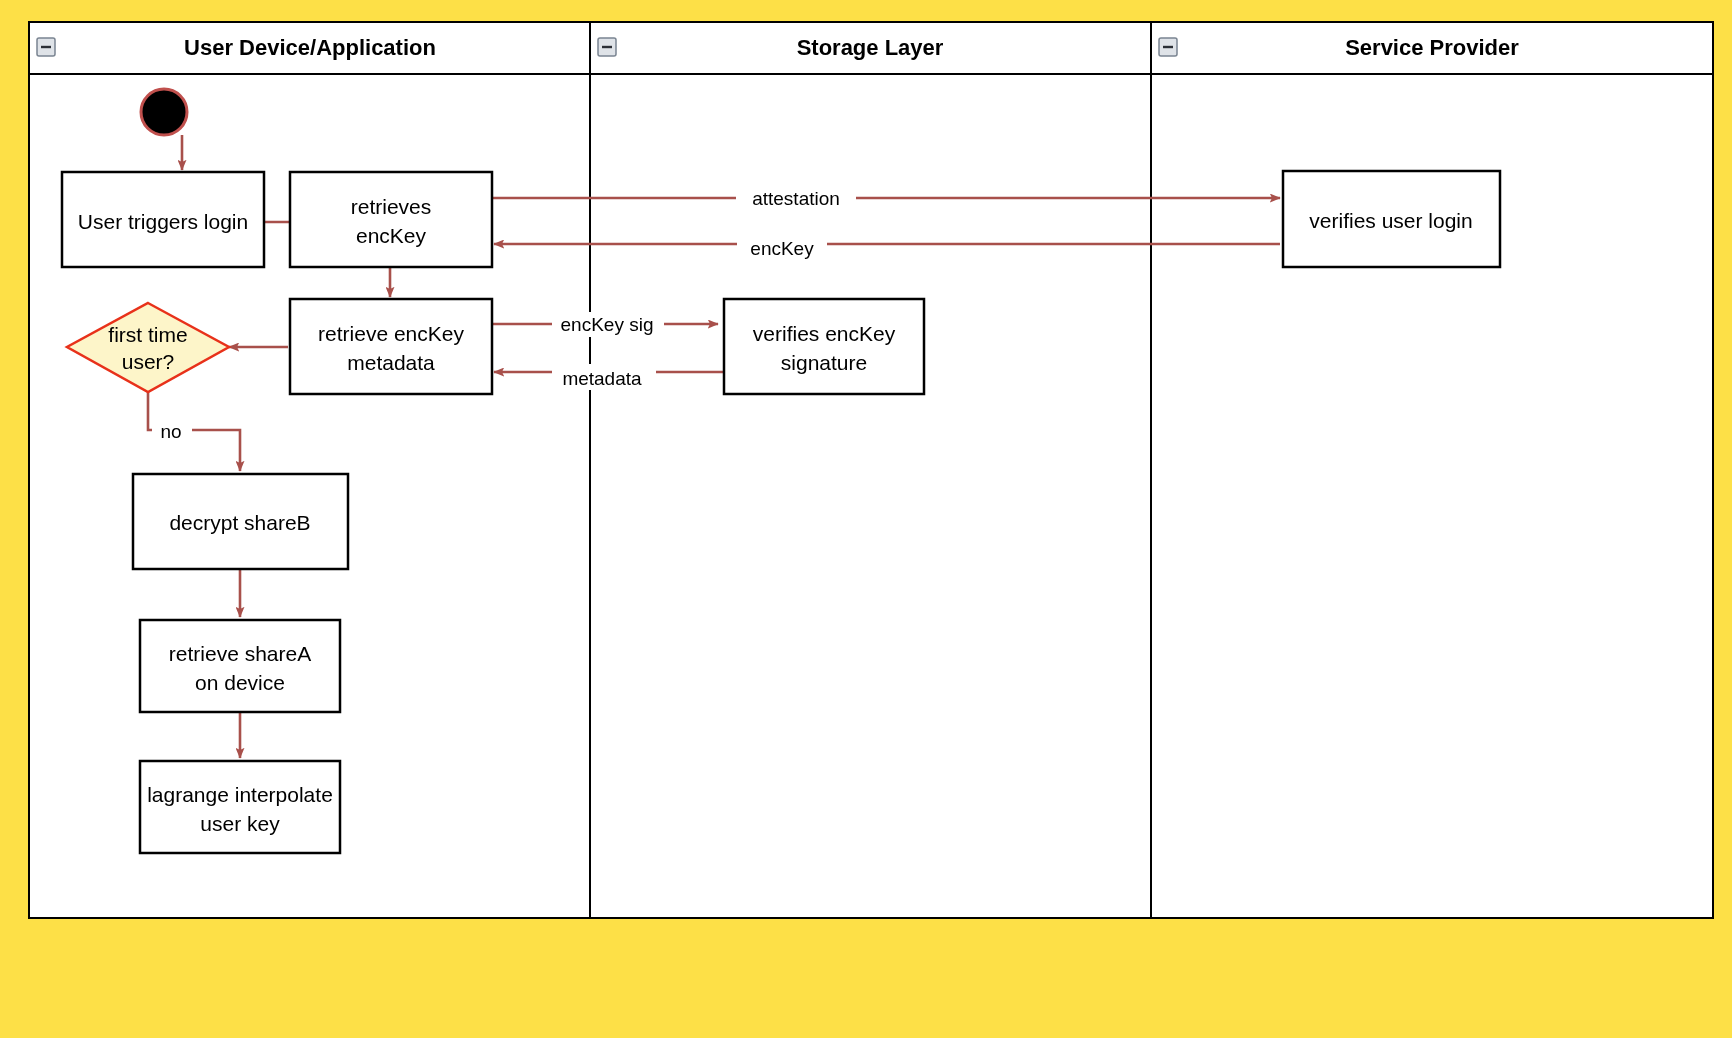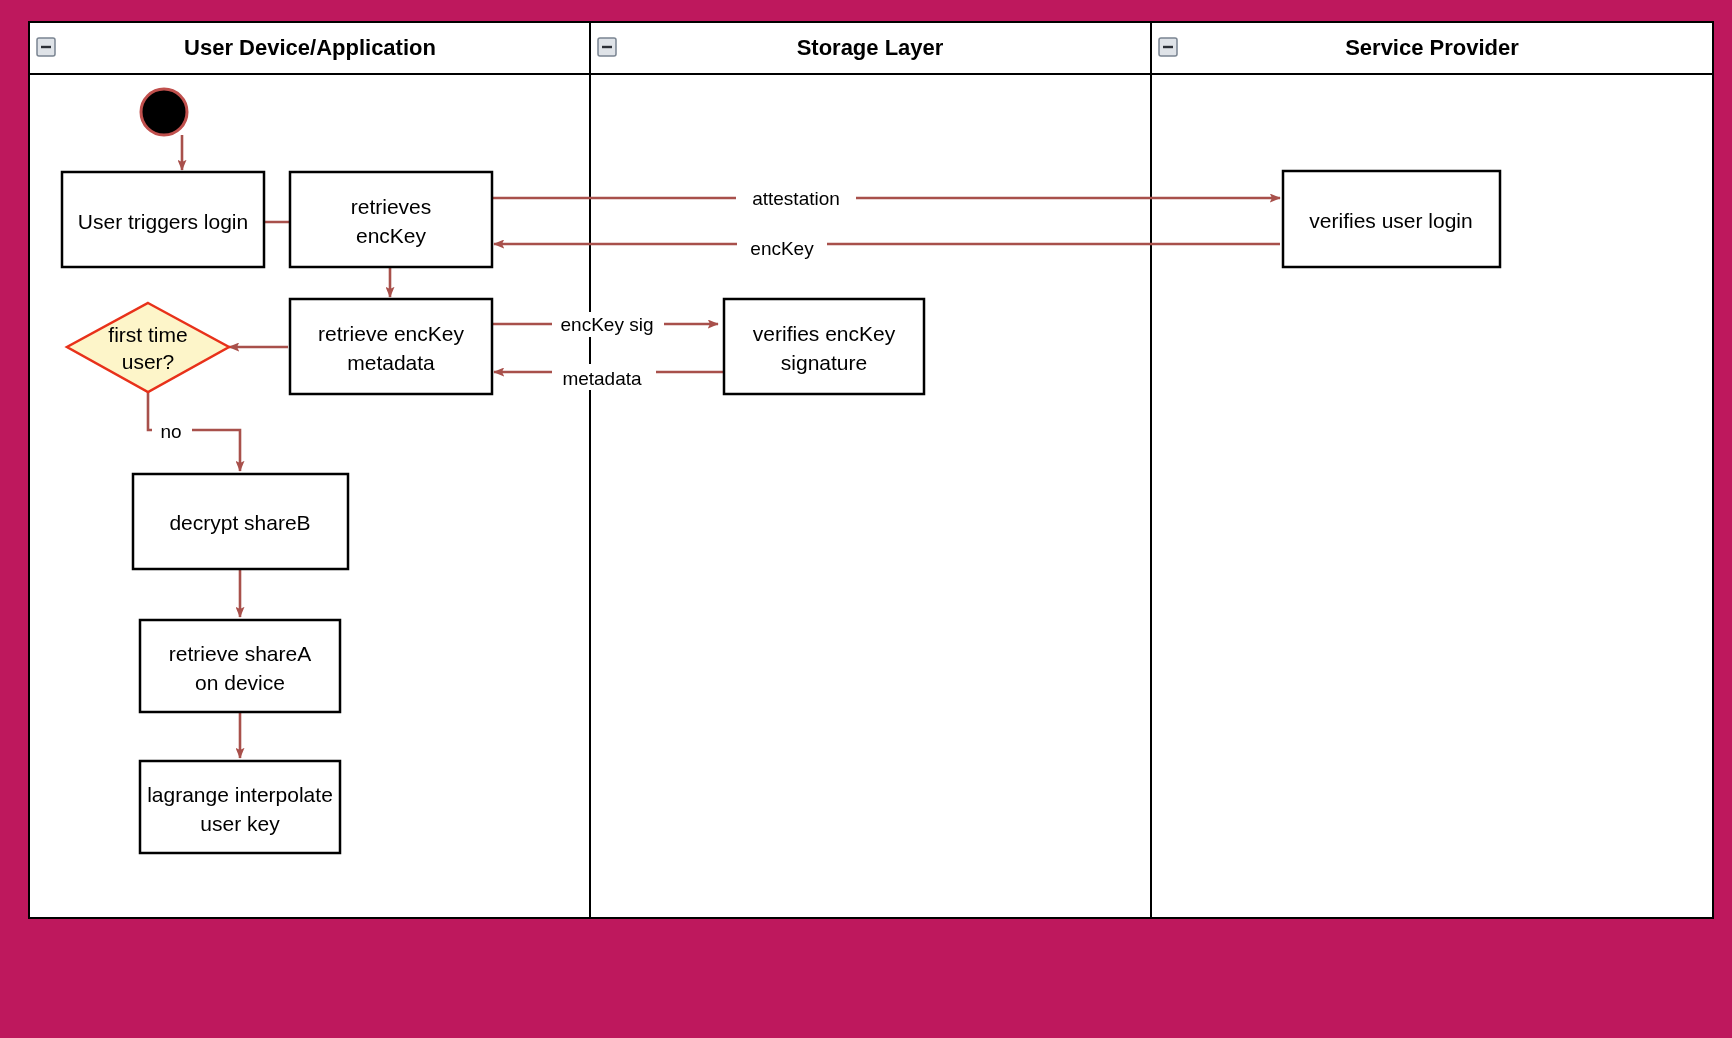--- a/index.html
+++ b/index.html
@@ -8,21 +8,21 @@
     background: #ffffff;
     width: 1732px;
     height: 1038px;
     overflow: hidden;
     font-family: "Liberation Sans", sans-serif;
   }
   #canvas {
     position: relative;
     width: 1732px;
     height: 1038px;
-    background: #be185d;
+    background: #fde047;
   }
   svg#diagram {
     position: absolute;
     left: 0;
     top: 0;
     width: 1732px;
     height: 1038px;
   }
   .lane-frame {
     fill: #ffffff;

